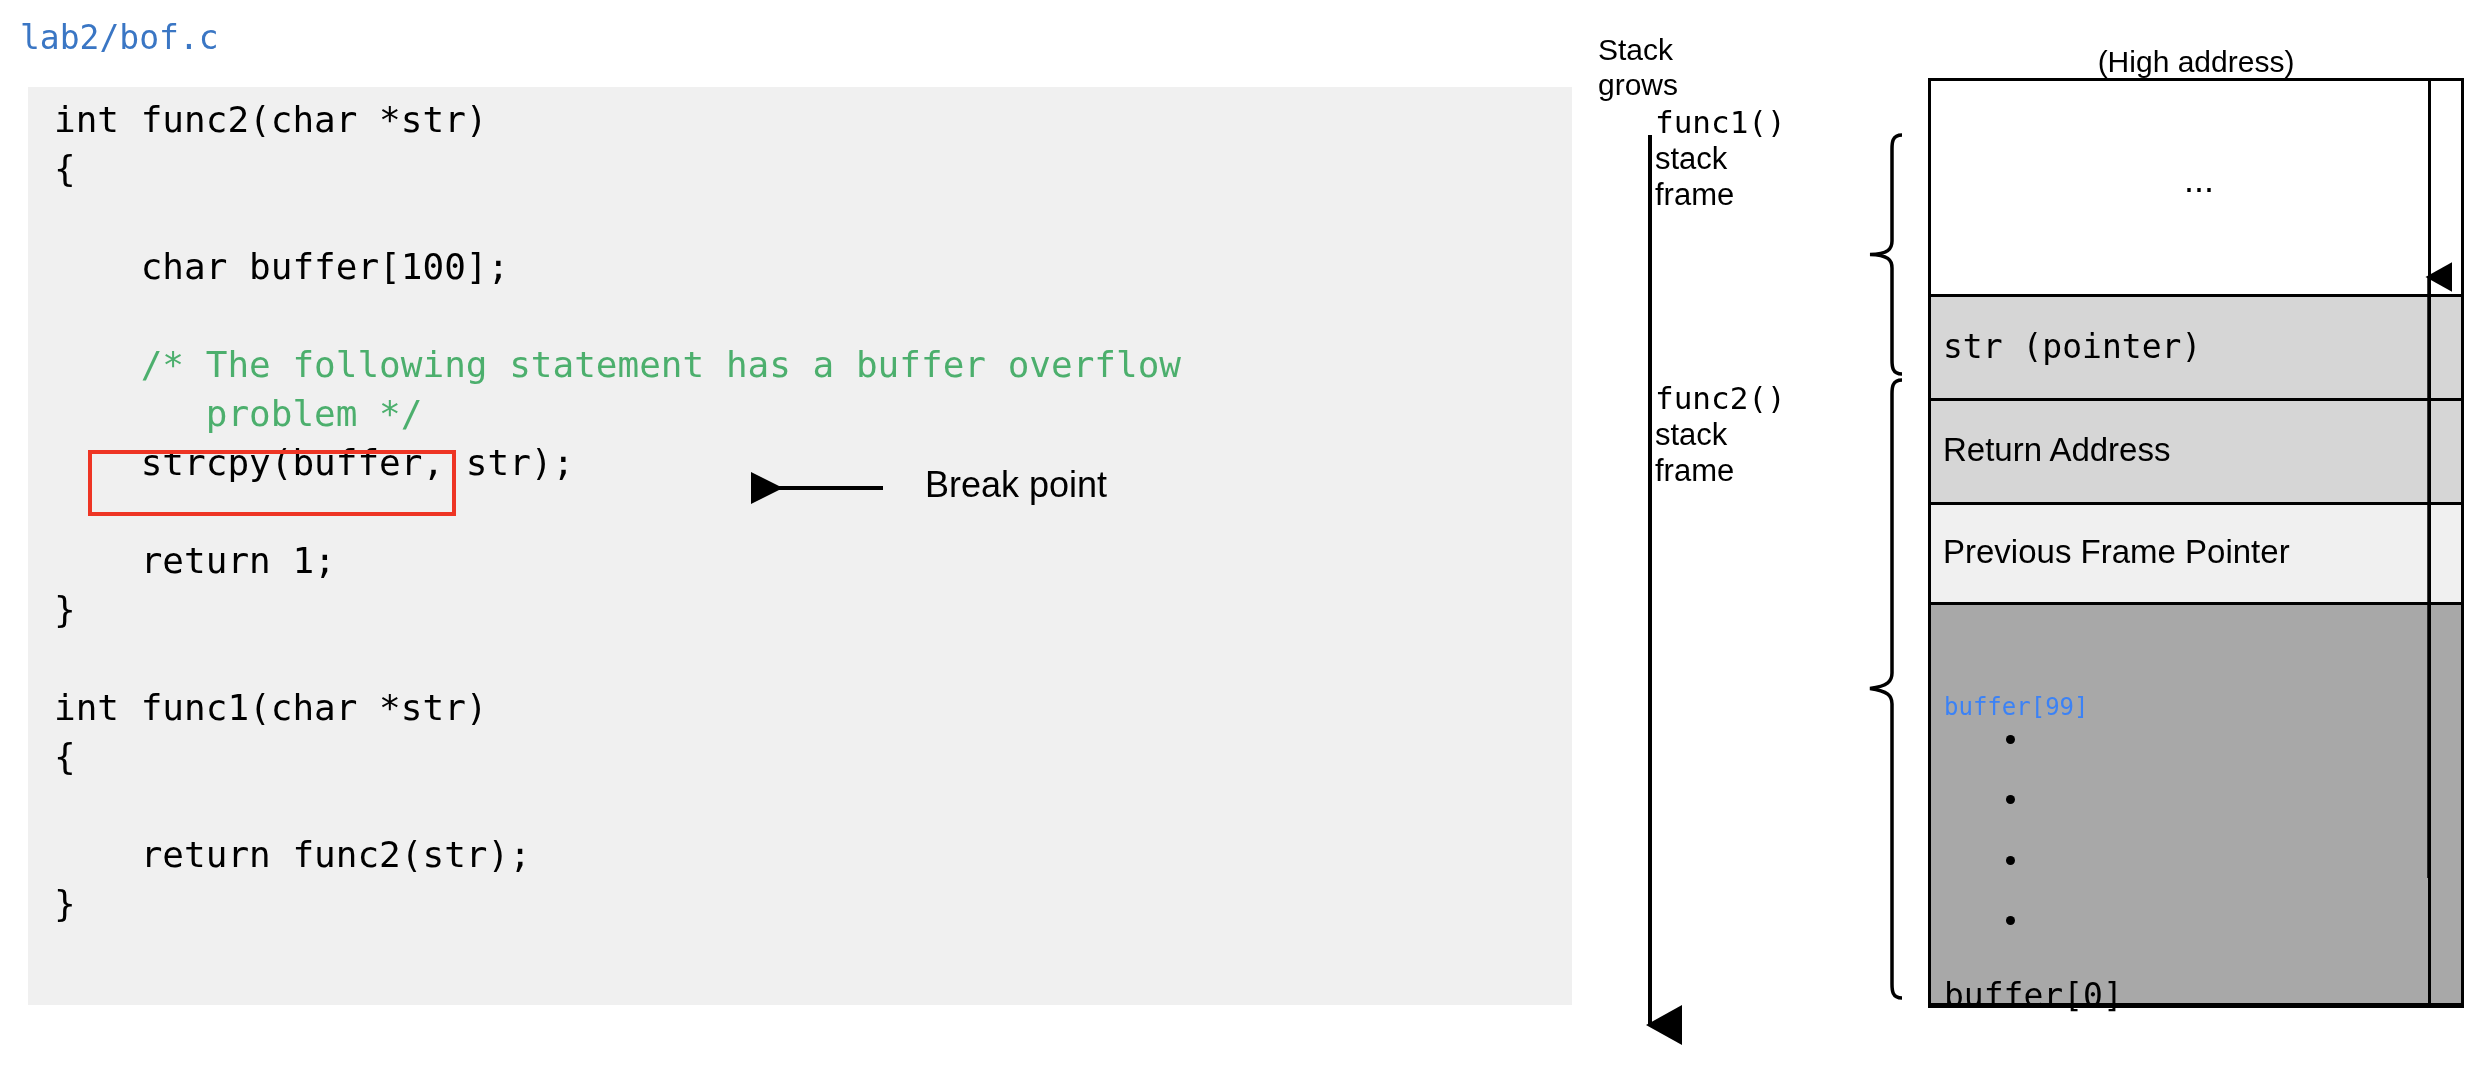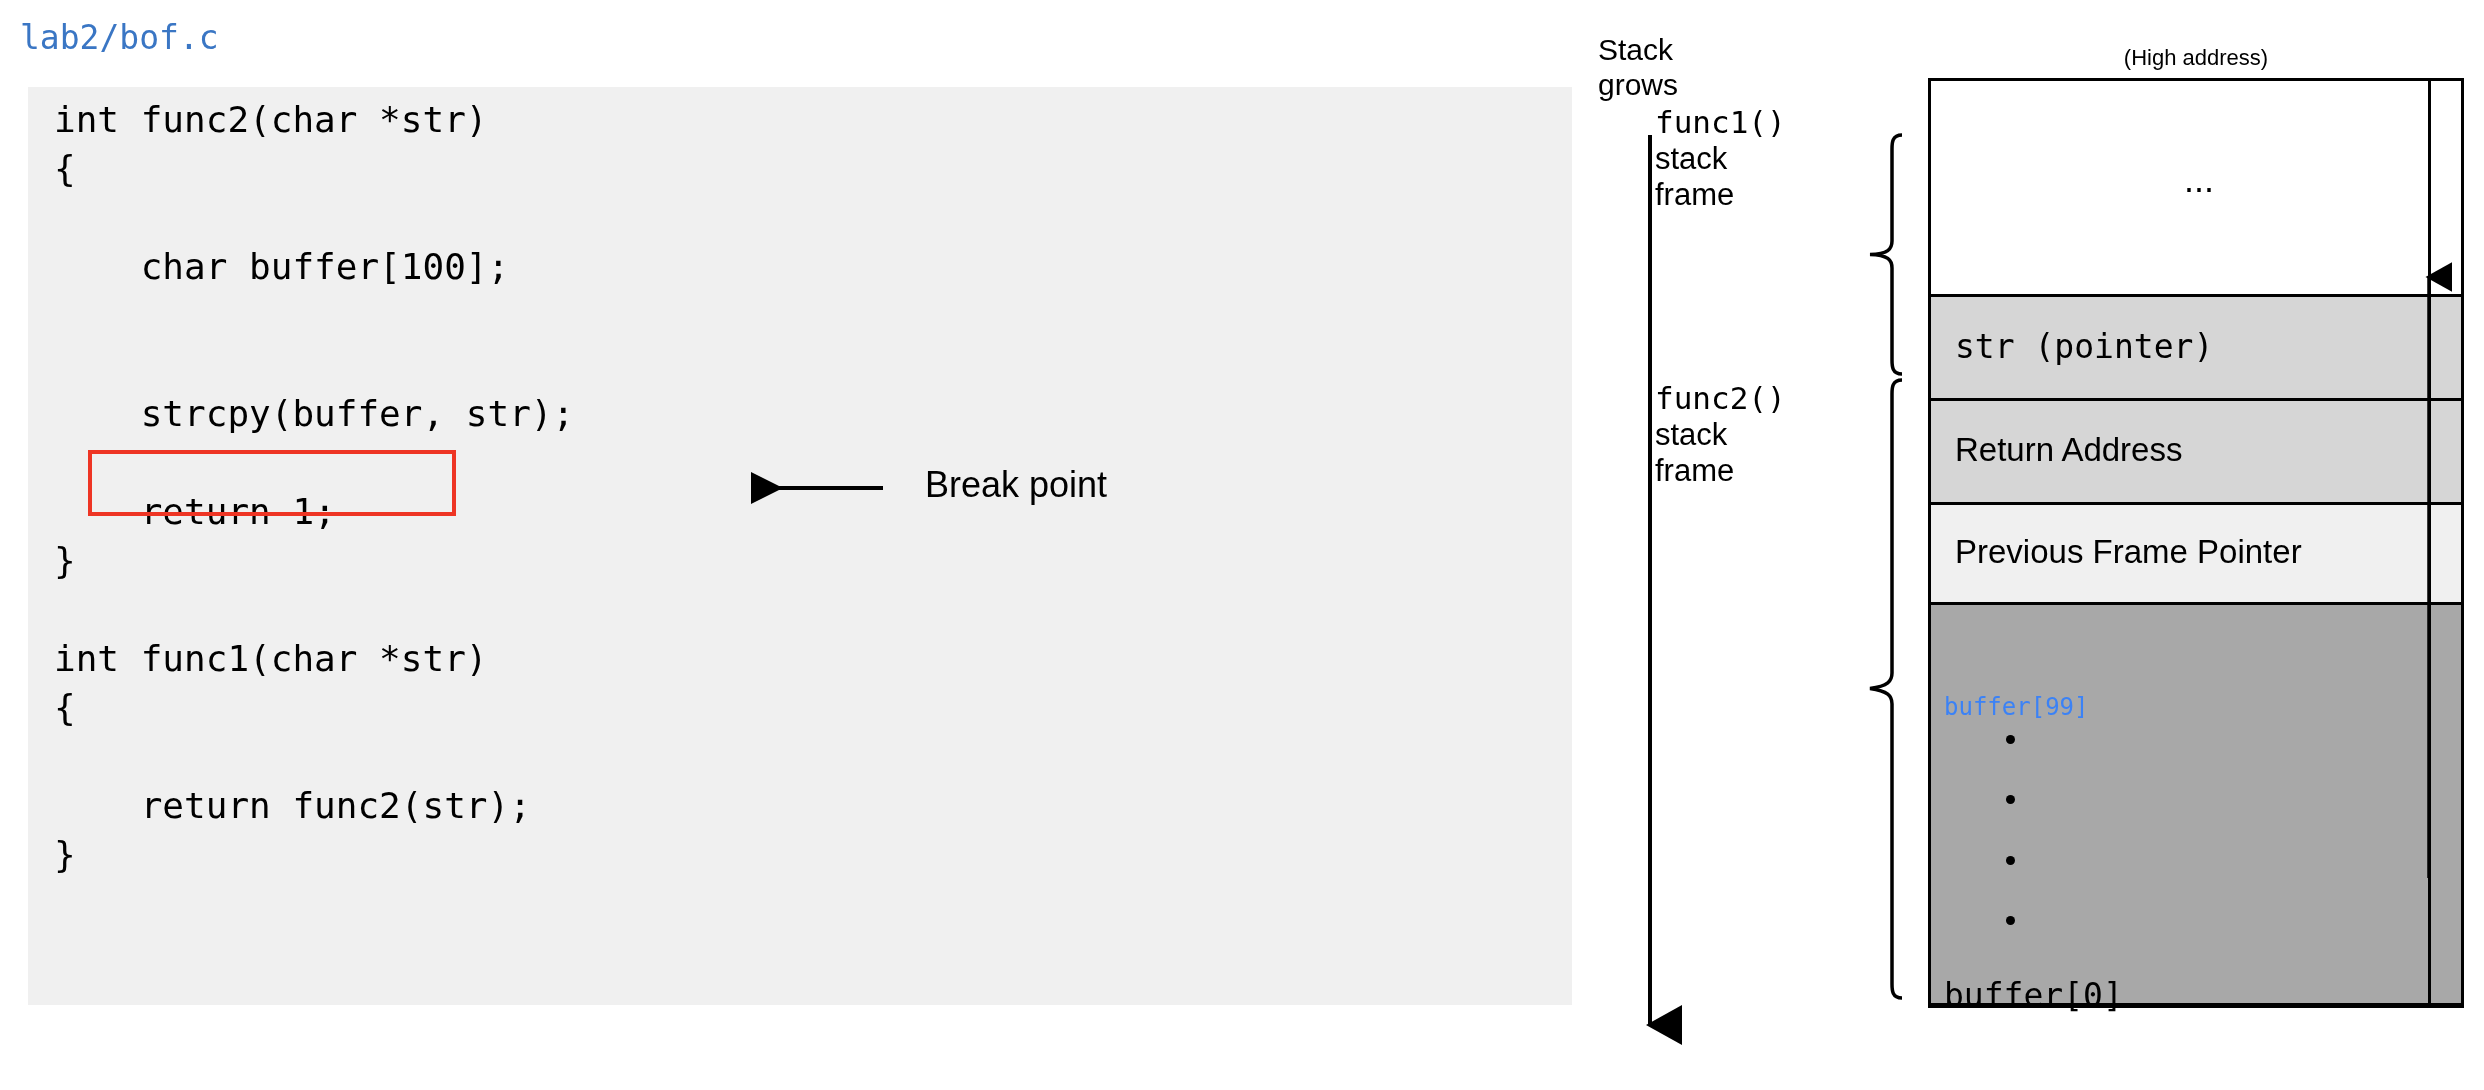--- a/index.html
+++ b/index.html
@@ -87,32 +87,32 @@
 
   
   #stack-table {
     position: absolute; left: 1928px; top: 78px;
     width: 536px; height: 930px;
   }
   .addr-label {
     position: absolute; left: 1928px; width: 536px;
     text-align: center;
     font-family: "Liberation Sans", sans-serif;
-    font-size: 22px; color: #000000;
+    font-size: 30px; color: #000000;
   }
   #high-address { top: 45px; }
   #low-address  { top: 1043px; }
 
   .srow {
     position: absolute; left: 0; width: 536px;
     border-top: 3px solid #000; border-left: 3px solid #000;
     border-right: 3px solid #000;
   }
   .srow .cell-text {
-    position: absolute; left: 24px;
+    position: absolute; left: 12px;
     font-size: 33px; color: #000000;
     white-space: nowrap;
   }
   .mono { font-family: "DejaVu Sans Mono", "Liberation Mono", monospace; }
   .sans { font-family: "Liberation Sans", sans-serif; }
 
   #row-ellipsis { top: 0px;   height: 216px; background:#ffffff; }
   #row-str      { top: 216px; height: 104px; background:#d6d6d6; }
   #row-ret      { top: 320px; height: 104px; background:#d6d6d6; }
   #row-pfp      { top: 424px; height: 100px; background:#f0f0f0; }
@@ -182,21 +182,22 @@
 <div id="root">
 
   <div id="file-label">lab2/bof.c</div>
 
   <div id="code-block">
     <pre id="code-text"><span>int func2(char *str)
 {
 
     char buffer[100];
 
-</span><span>
+</span><span class="cmt">    /* The following statement has a buffer overflow
+       problem */</span><span>
     strcpy(buffer, str);
 
     return 1;
 }
 
 int func1(char *str)
 {
 
     return func2(str);
 }</span></pre>

